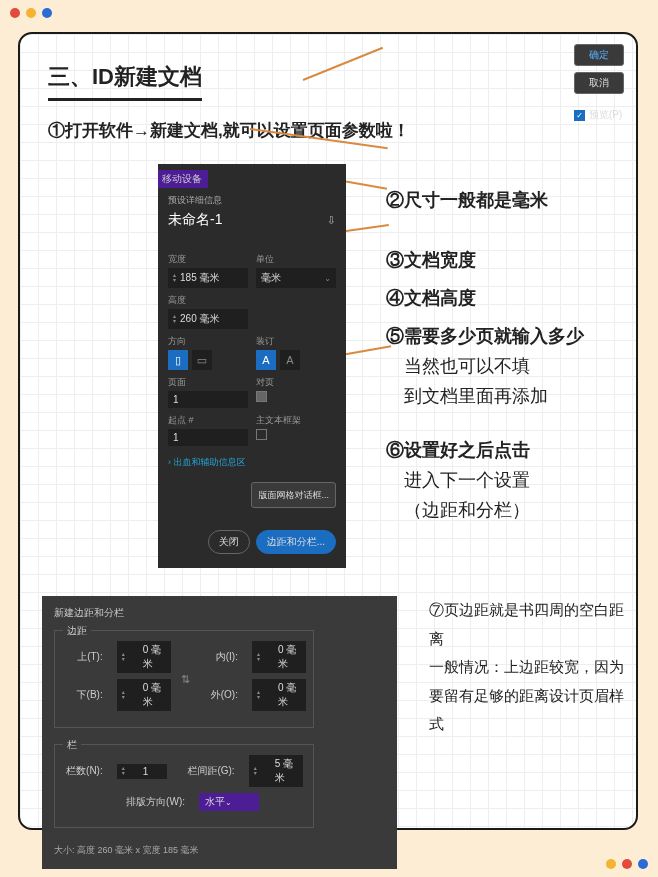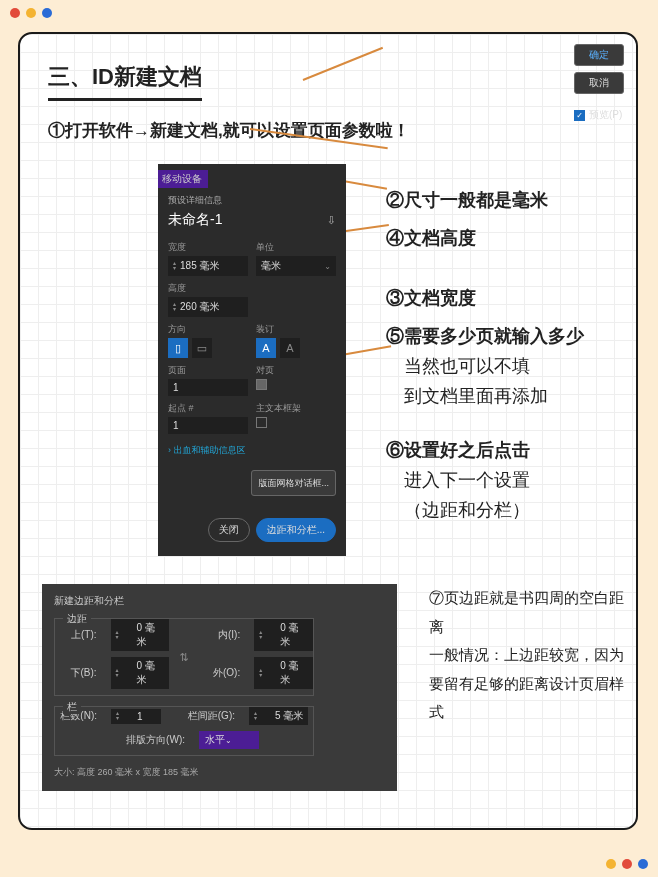--- a/index.html
+++ b/index.html
@@ -6,21 +6,21 @@
 body{background:#fdedd4;width:658px;height:877px;position:relative}
 .dots{position:absolute;display:flex;gap:6px}
 .dot{width:10px;height:10px;border-radius:50%}
 .frame{position:absolute;left:18px;top:32px;width:620px;height:798px;border:2px solid #1a1a1a;border-radius:14px;background:#fff;background-image:linear-gradient(#eee 1px,transparent 1px),linear-gradient(90deg,#eee 1px,transparent 1px);background-size:18px 18px;padding:28px 0 0 0}
 .title{font-size:22px;font-weight:700;color:#222;border-bottom:3px solid #222;display:inline-block;padding-bottom:6px;margin:0 0 18px 28px}
 .intro{font-size:17px;font-weight:700;color:#222;margin:0 0 22px 28px}
 .row1{display:flex;align-items:flex-start;padding-left:138px}
 .panel1{width:188px;background:#2b2b2b;color:#ddd;font-size:10px;position:relative;padding:6px 10px 14px}
 .tab{background:#4c1d95;color:#ccc;padding:2px 4px;width:50px;margin:0 8px 6px -10px;font-size:10px}
 .pre{color:#aaa;font-size:9px;margin-bottom:4px}
-.doc{color:#fff;font-size:14px;margin-bottom:12px;display:flex;justify-content:space-between;align-items:center}
+.doc{color:#fff;font-size:14px;margin-bottom:24px;display:flex;justify-content:space-between;align-items:center}
 .field{margin-bottom:6px}
 .lbl{color:#999;font-size:9px;margin-bottom:2px}
 .inp{background:#1f1f1f;color:#ddd;padding:3px 5px;font-size:10px;display:flex;align-items:center;gap:4px}
 .spn{display:flex;flex-direction:column;font-size:6px;color:#888;line-height:5px}
 .two{display:flex;gap:8px}
 .two>div{flex:1}
 .ico{display:inline-flex;width:20px;height:20px;background:#1b6dc1;align-items:center;justify-content:center;color:#fff;font-size:11px;margin-right:4px}
 .ico.off{background:#1f1f1f;color:#888}
 .chk{width:11px;height:11px;border:1px solid #777;display:inline-block}
 .more{color:#22a5d6;font-size:9px;margin-top:10px}
@@ -28,21 +28,21 @@
 .btn{border:1px solid #666;color:#ddd;padding:4px 10px;font-size:10px;border-radius:12px;background:#2b2b2b}
 .btn.grid{background:#3a3a3a;border-radius:3px;font-size:9px;padding:7px 6px}
 .btn.blue{background:#1b6dc1;border-color:#1b6dc1;font-weight:400}
 .ann{margin-left:40px;font-size:18px;color:#222;font-weight:700}
 .ann .it{margin-bottom:14px;position:relative}
 .ann .sub{font-weight:400;margin-top:6px}
 .line{position:absolute;border-top:2px solid #d88a3e;transform-origin:left center}
 .row2{display:flex;margin-top:28px;align-items:flex-start}
 .panel2{width:360px;background:#3a3a3a;color:#ddd;font-size:10px;padding:10px 12px 12px;margin-left:22px}
 .p2t{color:#ccc;font-size:10px;margin-bottom:10px}
-.box{border:1px solid #555;margin-bottom:10px;position:relative}
+.box{border:1px solid #555;padding:10px;margin-bottom:16px;position:relative}
 .boxlbl{position:absolute;top:-7px;left:8px;background:#3a3a3a;padding:0 4px;color:#ccc;font-size:10px}
 .frow{display:flex;gap:14px;align-items:center;margin-bottom:6px;font-size:10px}
 .frow .l{color:#ccc;width:42px;text-align:right}
 .frow .v{background:#1f1f1f;padding:2px 5px;min-width:50px;display:flex;align-items:center;gap:18px}
 .link{font-size:11px;color:#888}
 .rbtns{position:absolute;right:12px;top:10px;display:flex;flex-direction:column;gap:6px}
 .rbtn{border:1px solid #666;background:#3a3a3a;color:#ddd;padding:3px 14px;font-size:10px;border-radius:3px}
 .rbtn.ok{color:#5ab1ff}
 .pv{display:flex;align-items:center;gap:4px;margin-top:8px}
 .pv .c{width:11px;height:11px;background:#1b6dc1;display:inline-flex;align-items:center;justify-content:center;color:#fff;font-size:8px}
@@ -138,22 +138,22 @@
       <div class="more">› 出血和辅助信息区</div>
       <div style="text-align:right;margin-top:20px"><span class="btn grid">版面网格对话框...</span></div>
       <div class="btns">
         <span class="btn">关闭</span>
         <span class="btn blue">边距和分栏...</span>
       </div>
     </div>
 
     <div class="ann">
       <div class="it" style="margin-top:24px">②尺寸一般都是毫米</div>
+      <div class="it" style="margin-top:36px">③文档宽度</div>
       <div class="it">④文档高度</div>
-      <div class="it" style="margin-top:36px">③文档宽度</div>
       <div class="it">
         <span>⑤需要多少页就输入多少</span>
         <div class="sub" style="padding-left:18px">当然也可以不填</div>
         <div class="sub" style="padding-left:18px">到文档里面再添加</div>
       </div>
       <div class="it" style="margin-top:30px">
         <span>⑥设置好之后点击</span>
         <div class="sub" style="padding-left:18px">进入下一个设置</div>
         <div class="sub" style="padding-left:18px">（边距和分栏）</div>
       </div>

